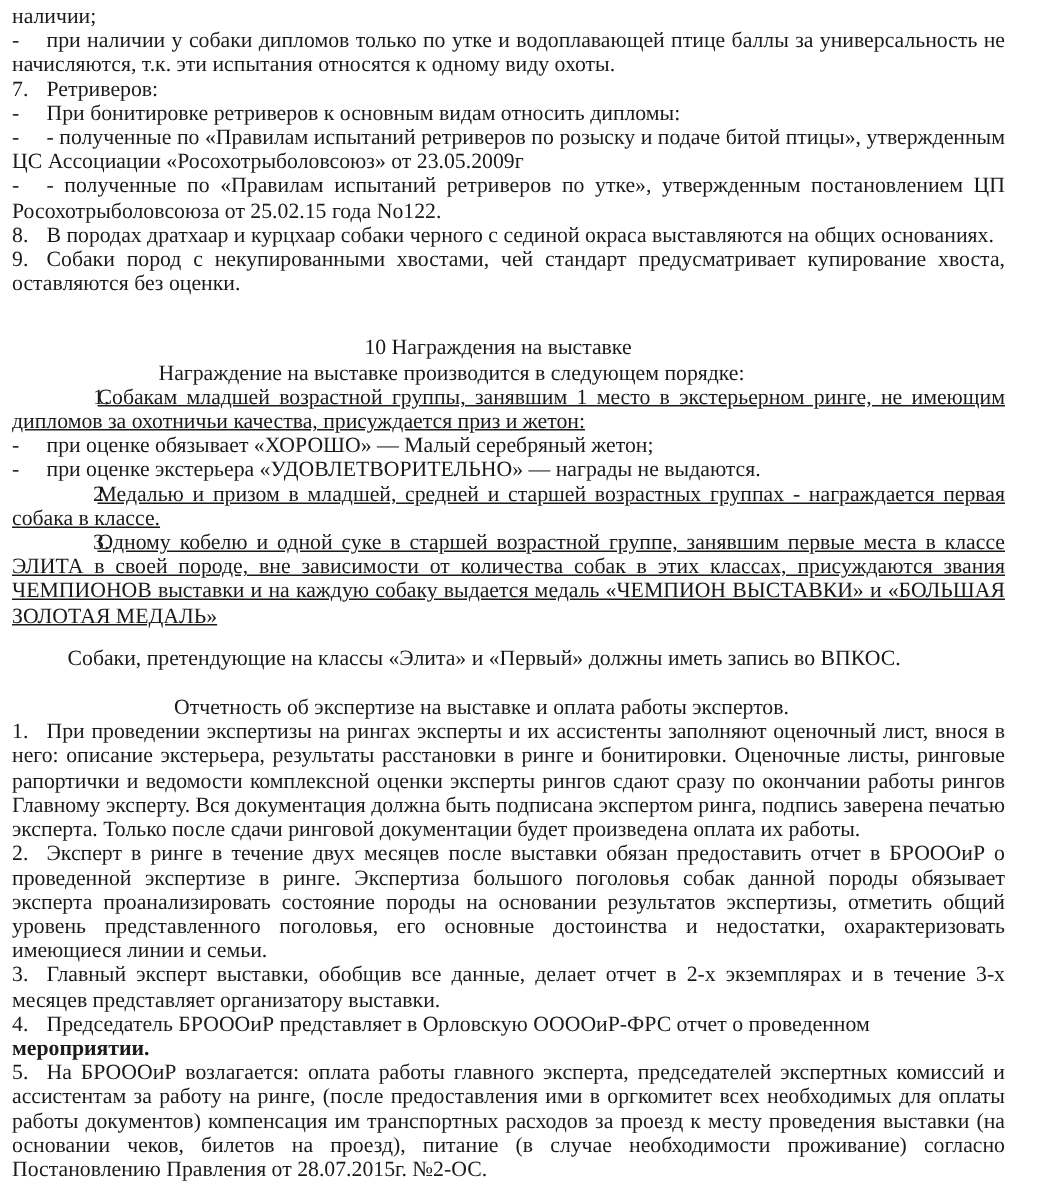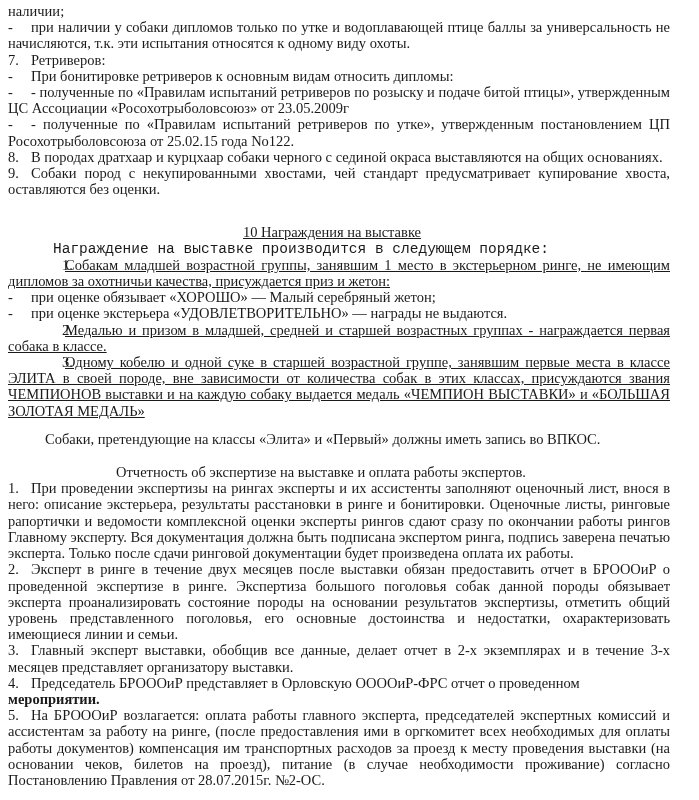--- a/index.html
+++ b/index.html
@@ -13,22 +13,22 @@
   p{margin:0;}
   .para{text-align:justify;}
   .nojust{text-align:left;}
   
   .mk{display:inline-block;width:23px;}
   
   .ind{text-indent:27px;text-decoration:underline;}
   .mk2{display:inline-block;width:30px;}
   .ind2{text-indent:37px;margin-top:12px;}
   .heading{text-align:center;}
-  .ha-title{margin-right:14px;text-decoration:underline;}
-  .ha-sub{margin-right:76px;font-family:Liberation Mono, monospace;}
+  .ha-title{margin-right:14px;}
+  .ha-sub{margin-right:76px;}
   .hr-title{margin-right:36px;}
   .gap1{height:27px;}
   .gap2{height:17px;}
   .block-cont{display:block;font-weight:bold;}
 </style>
 </head>
 <body>
 
 <div class="page">
 

